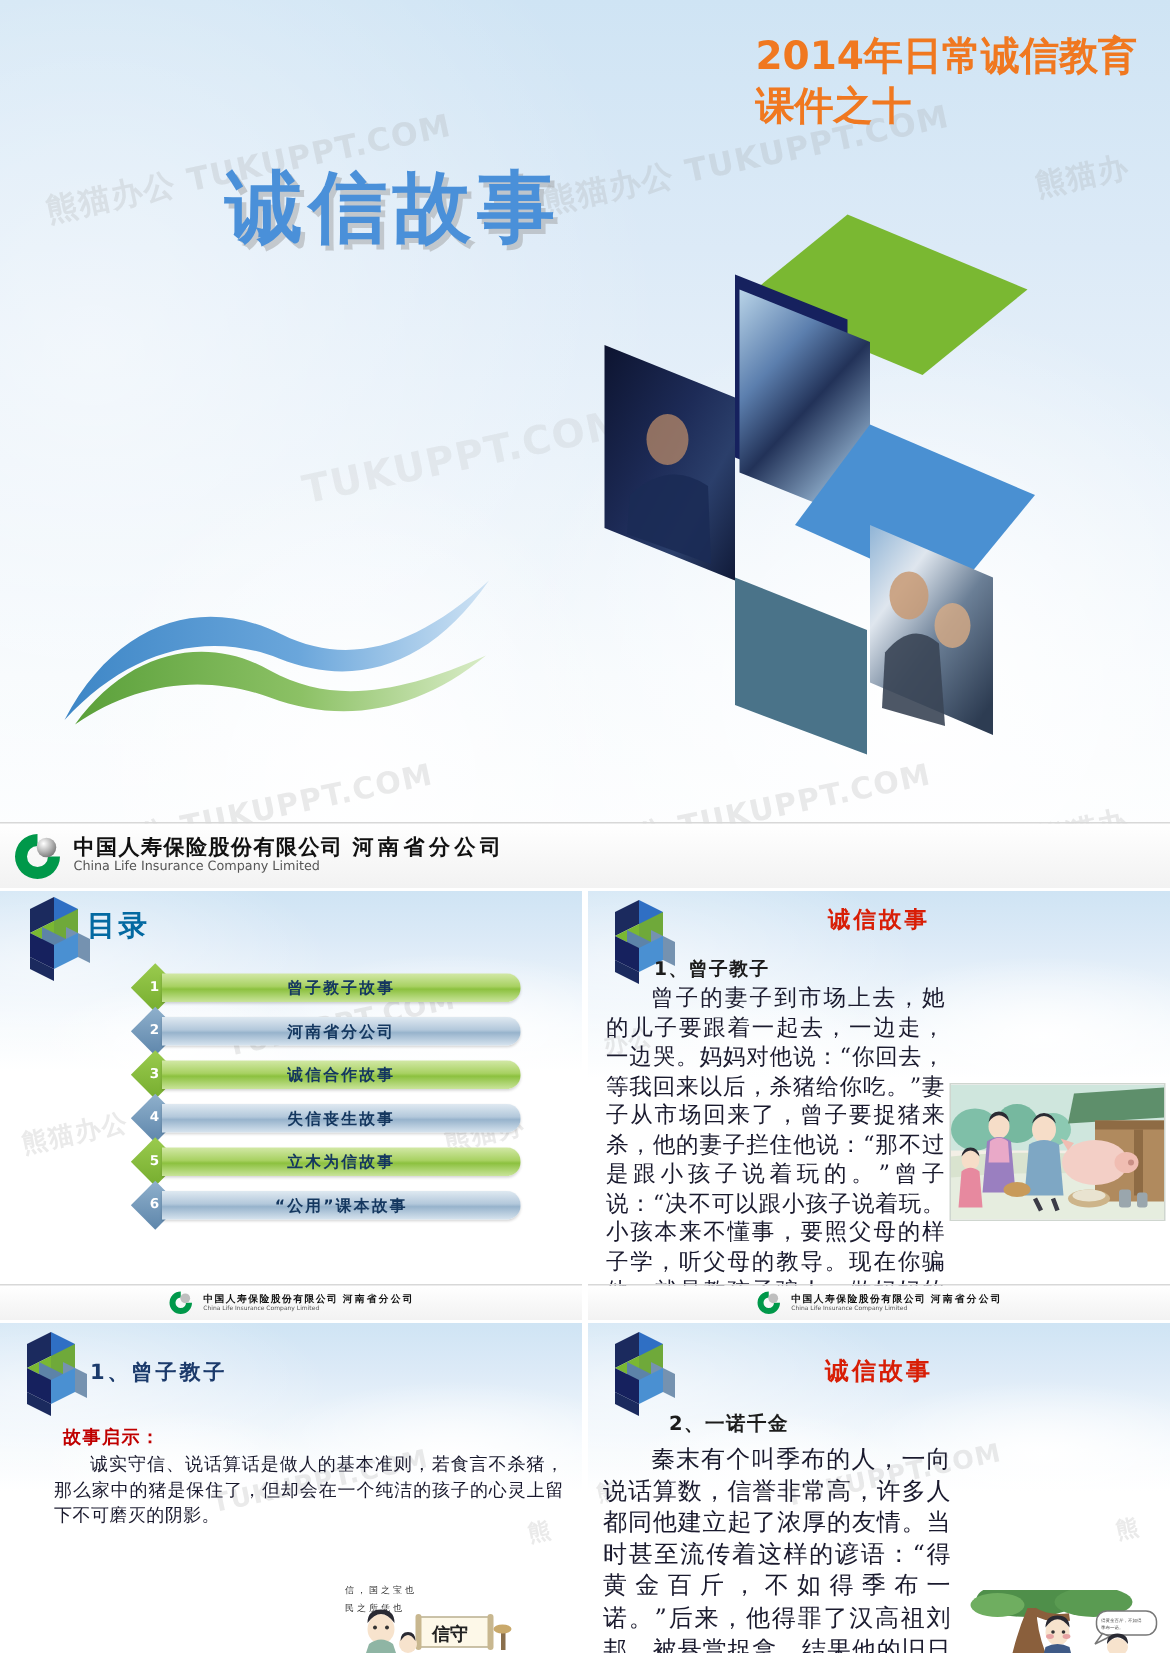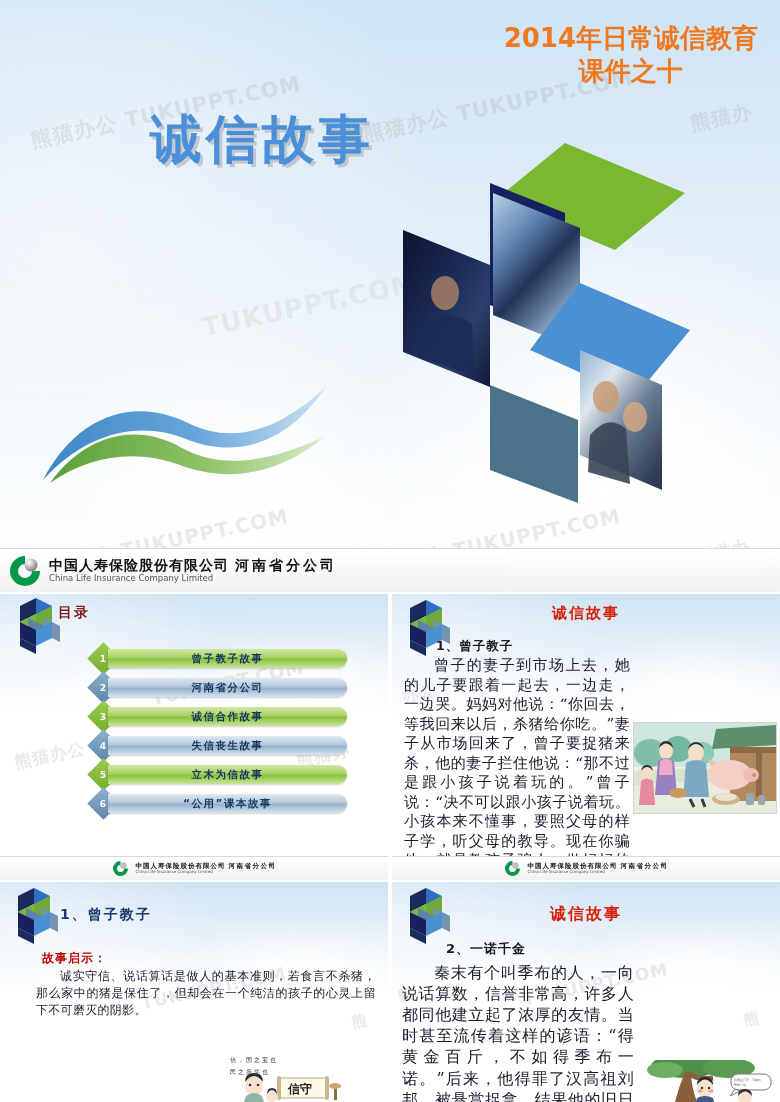--- a/index.html
+++ b/index.html
@@ -30,21 +30,21 @@
     position:absolute; color:rgba(160,160,160,.22);
     font-weight:bold; white-space:nowrap; pointer-events:none;
     letter-spacing:1px;
   }
   .wm.rot { transform:rotate(-12deg); }
 
   
   #slide1 { left:0; top:0; width:780px; height:592px; }
 
   .cover-head {
-    position:absolute; right:22px; top:22px; text-align:center;
+    position:absolute; right:22px; top:22px; 
     color:#F07820; font-weight:bold; font-size:26px; line-height:1.28;
     font-family:"DejaVu Sans","Liberation Sans",sans-serif;
   }
   .cover-head .l2 { display:block; }
 
   .cover-title {
     position:absolute; left:62px; top:110px; width:400px;
     text-align:center; font-size:52px; font-weight:bold; line-height:1.12;
     color:#4a90d9;
     text-shadow:3px 3px 0 rgba(150,150,150,.45);
@@ -72,21 +72,21 @@
   .logo-cn .br { letter-spacing:3px; margin-left:6px; }
   .logo-en { color:#555; }
 
   
   .cube { position:absolute; }
 
   
   #slide2 { left:0; top:594px; width:388px; height:286px; }
   .toc-title {
     position:absolute; left:58px; top:10px;
-    font-size:14px; font-weight:bold; color:#7f1d1d; letter-spacing:2px;
+    font-size:19px; font-weight:bold; color:#0369a1; letter-spacing:2px;
   }
   .toc-list { position:absolute; left:92px; top:52px; width:255px; }
   .toc-row { position:relative; height:25px; margin-bottom:4px; }
   .toc-num {
     position:absolute; left:0; top:1px; width:23px; height:23px;
     transform:rotate(45deg);
     display:flex; align-items:center; justify-content:center;
     font-size:9px; font-weight:bold; color:#fff;
   }
   .toc-num span { transform:rotate(-45deg); }

